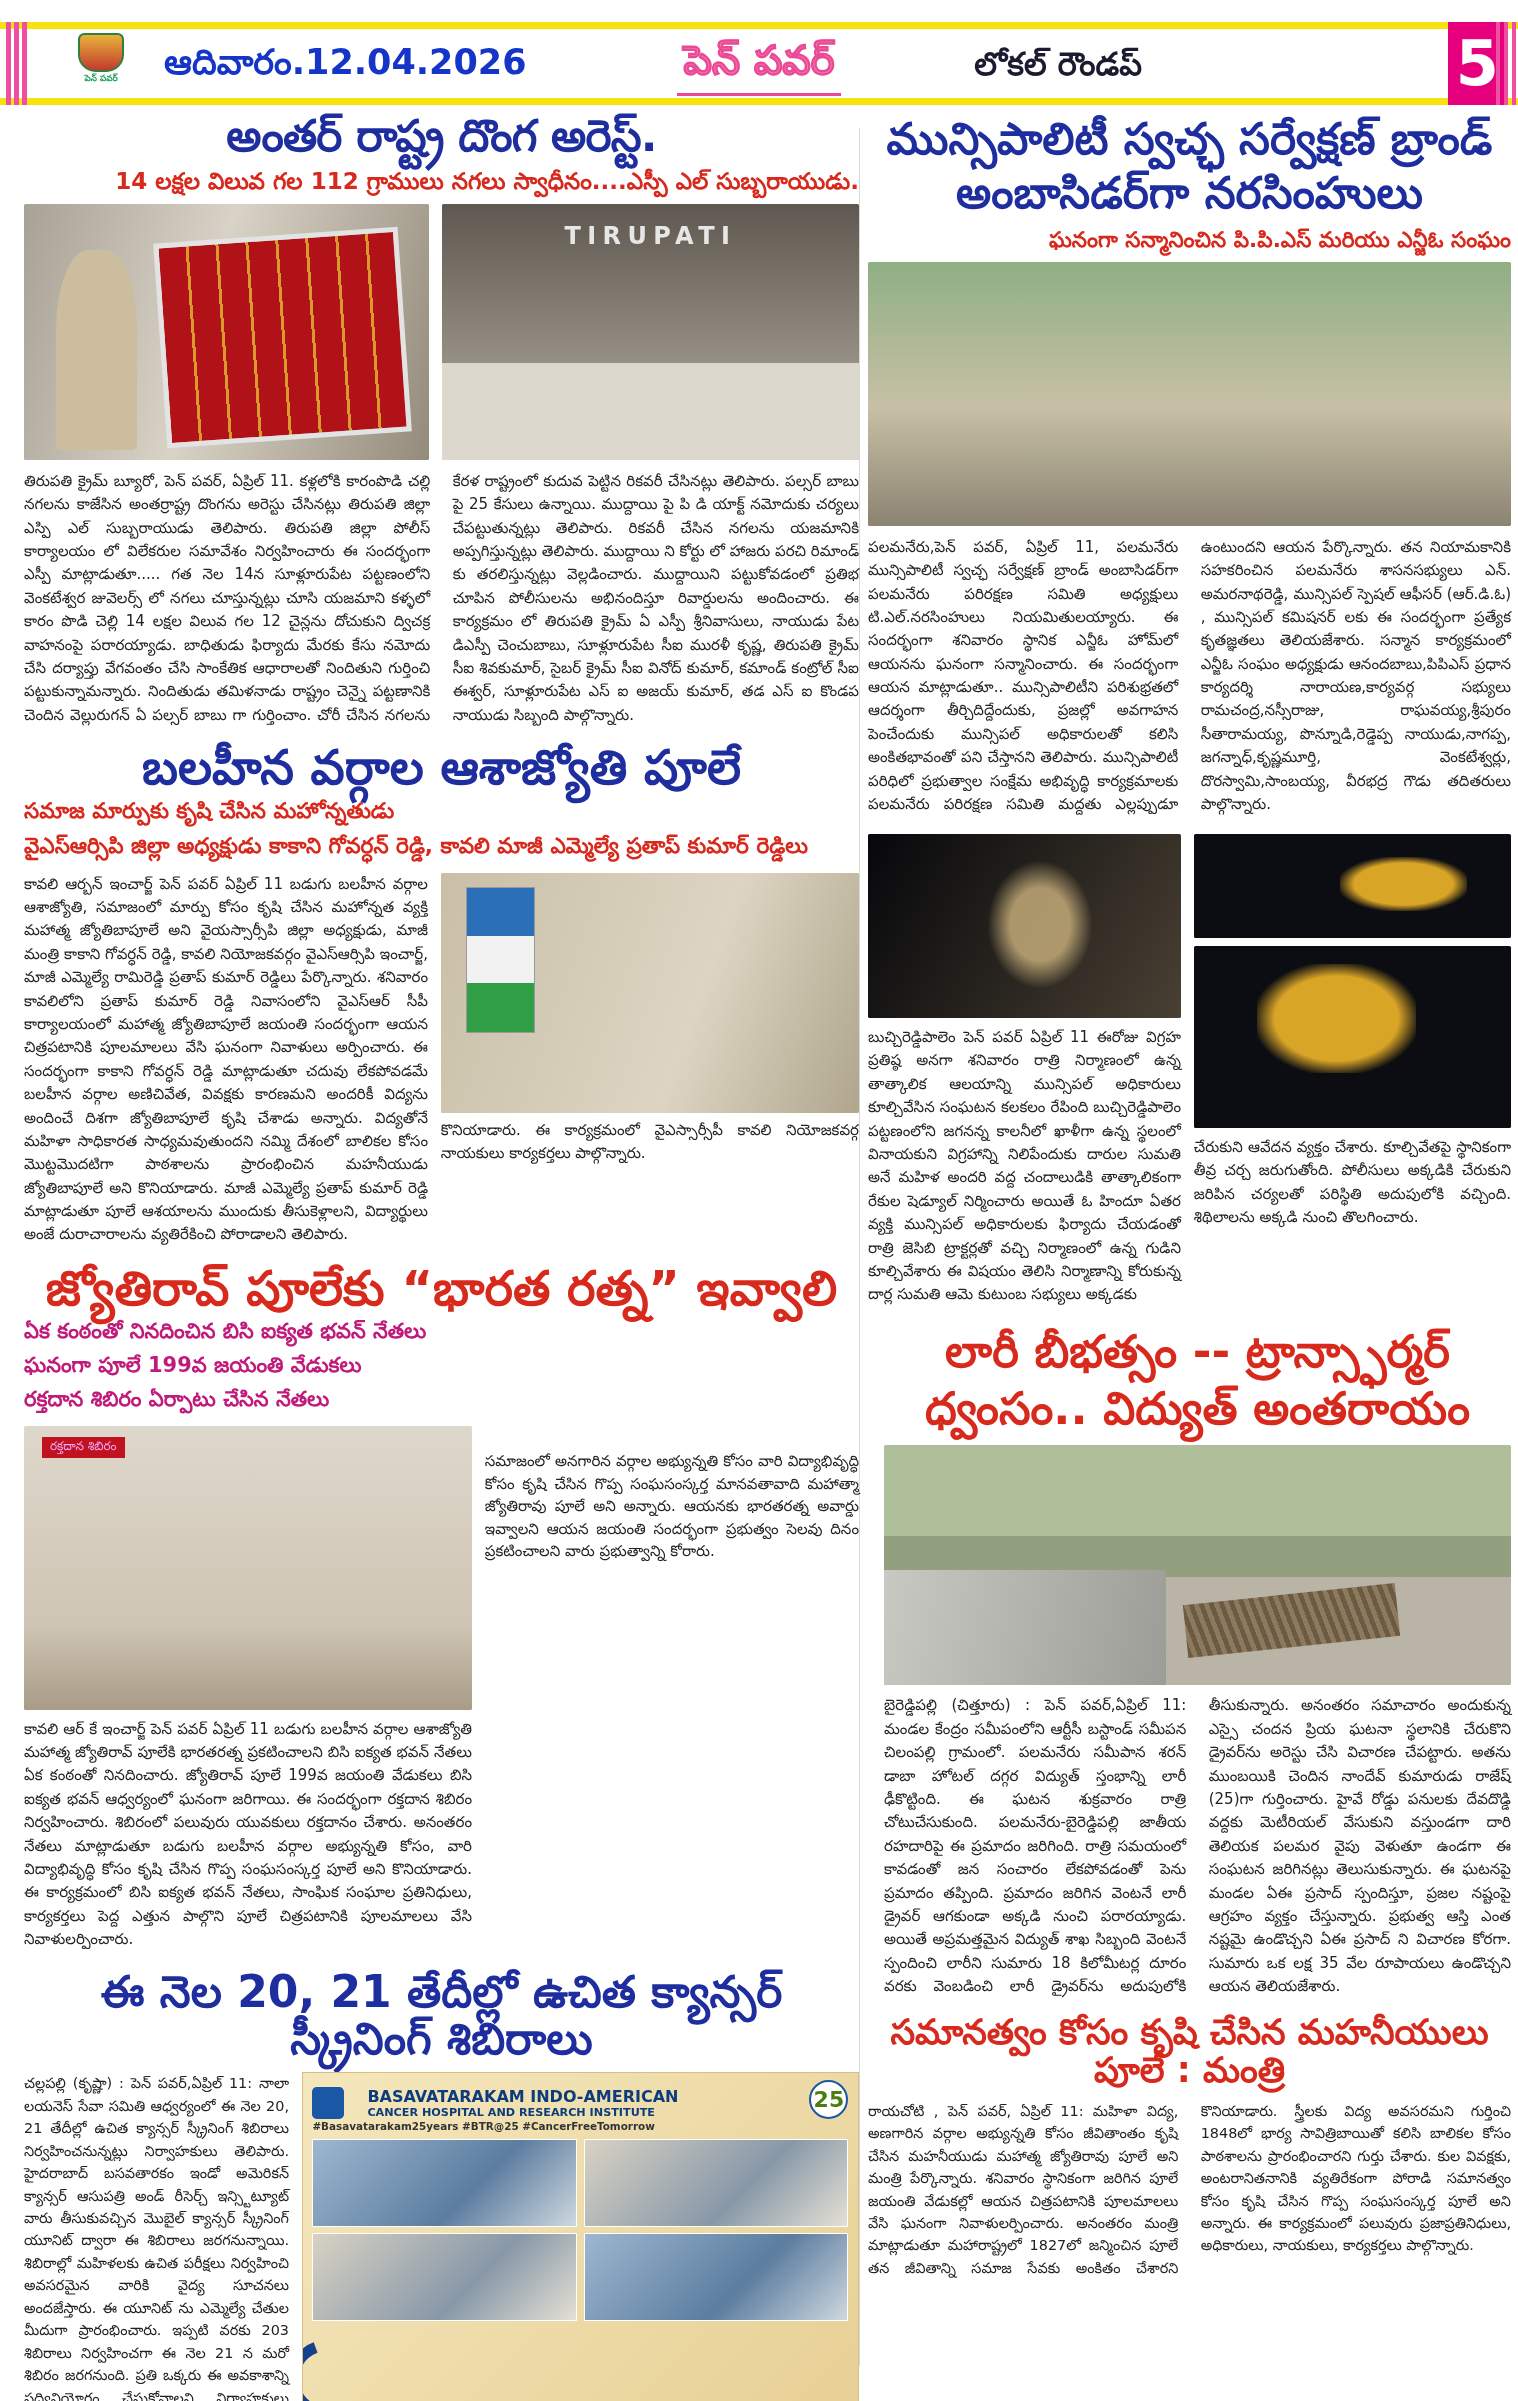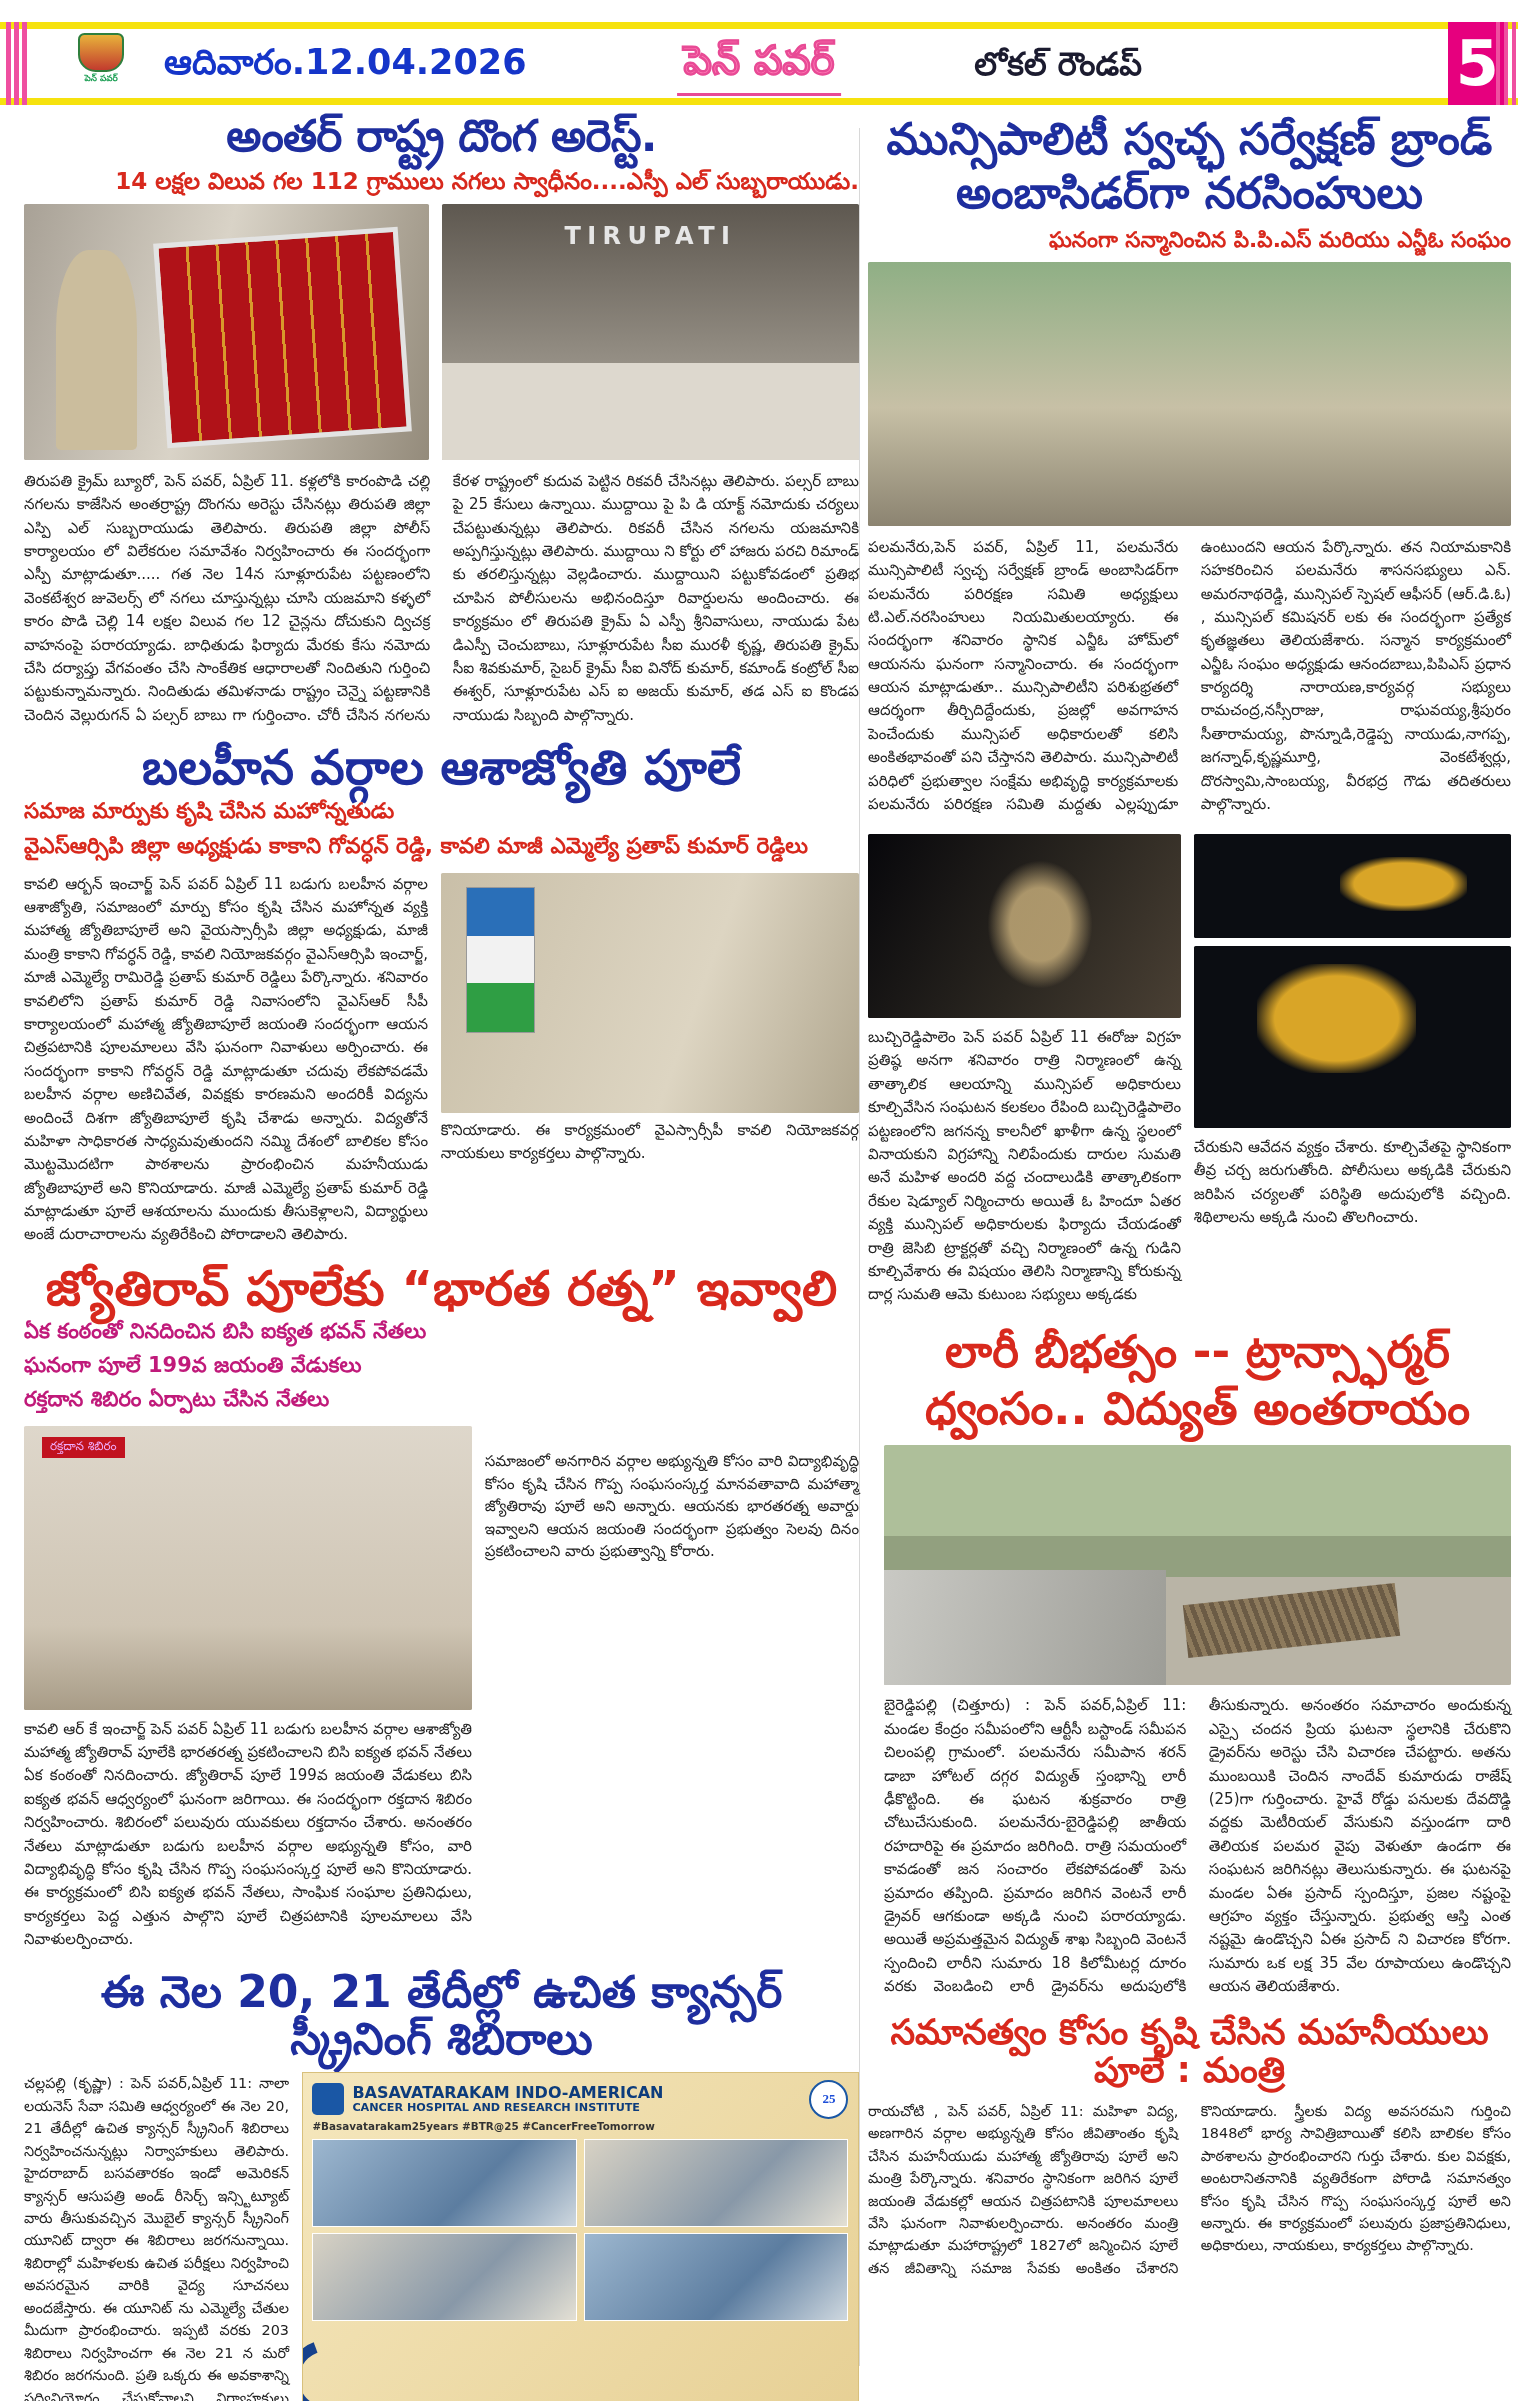--- a/index.html
+++ b/index.html
@@ -67,26 +67,26 @@
   .ph-nightjcb{background:#0b0d12;}
   .jcb{position:absolute;left:46%;top:22%;width:40%;height:52%;background:
       radial-gradient(ellipse at center,#d9a527 0 55%,transparent 75%);}
   .ph-road{background:linear-gradient(180deg,#aebf9a 0 38%,#92a07f 38% 55%,#b9b4a6 55% 100%);}
   .roadstrip{position:absolute;left:0;top:52%;width:45%;height:48%;background:linear-gradient(100deg,#c9c9c4,#9d9d97);}
   .debris{position:absolute;left:48%;top:62%;width:34%;height:22%;background:
       repeating-linear-gradient(75deg,#6b5b45 0 4.8px,#8d7a5c 4.8px 9.6px);transform:rotate(-6deg);}
   
   .flyer{position:relative;flex:1;height:345px;background:linear-gradient(135deg,#f5e7bd,#e6cf93);
       border:0.8px solid #d8c07c;overflow:hidden;}
-  .f-head{display:flex;align-items:center;gap:8px;padding:6.4px 9.6px 1.6px 9.6px;}
+  .f-head{display:flex;align-items:flex-end;gap:23px;padding:6.4px 9.6px 1.6px 9.6px;}
   .f-logo{width:32px;height:32px;background:#1a57a5;border-radius:4.8px;flex-shrink:0;}
   .f-org1{font-size:16px;font-weight:bold;color:#0d3c7c;line-height:1.1;}
   .f-org2{font-size:11.2px;font-weight:bold;color:#0d3c7c;}
   .f-badge{margin-left:auto;width:35px;height:35px;border-radius:50%;background:#fff;border:2.4px solid #1a57a5;
-      color:#1d4ed8;font-weight:bold;font-size:13px;display:flex;align-items:center;justify-content:center;font-family:Liberation Serif, serif;}
+      color:#4d7c0f;font-weight:bold;font-size:22px;display:flex;align-items:center;justify-content:center;}
   .f-tags{font-size:10.4px;font-weight:bold;color:#333;padding:0 9.6px;}
   .f-grid{display:grid;grid-template-columns:1fr 1fr;gap:6.4px;padding:6.4px 9.6px;}
   .f-ph{height:86px;border:1.6px solid #fff;background:linear-gradient(135deg,#9db7cf,#5c7da0 60%,#cfd8df);}
   .f-ph.alt{background:linear-gradient(135deg,#d8d2c4,#8898a8 60%,#e4e0d4);}
   .ribbon{position:absolute;left:-14.4px;bottom:35px;width:56px;height:56px;border:11.2px solid #16418c;
       border-radius:50%;border-right-color:transparent;border-top-color:transparent;transform:rotate(25deg);}
 </style>
 </head>
 <body>
 

